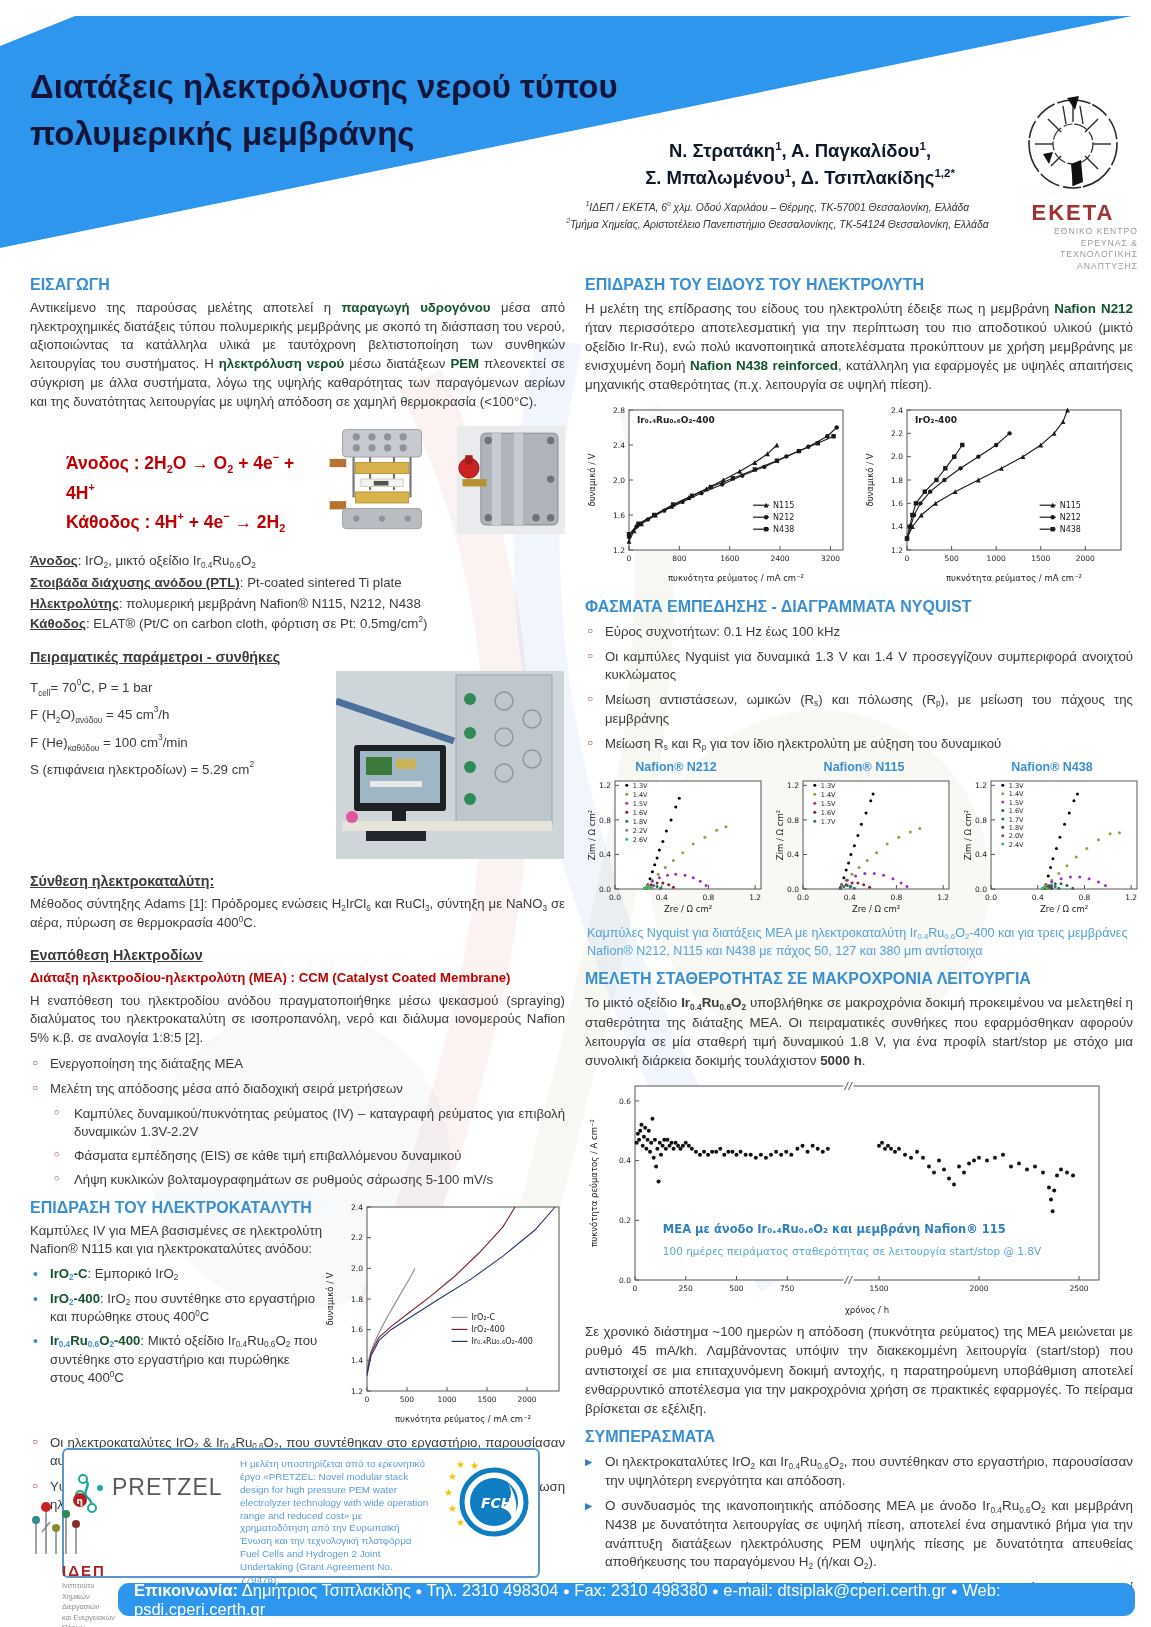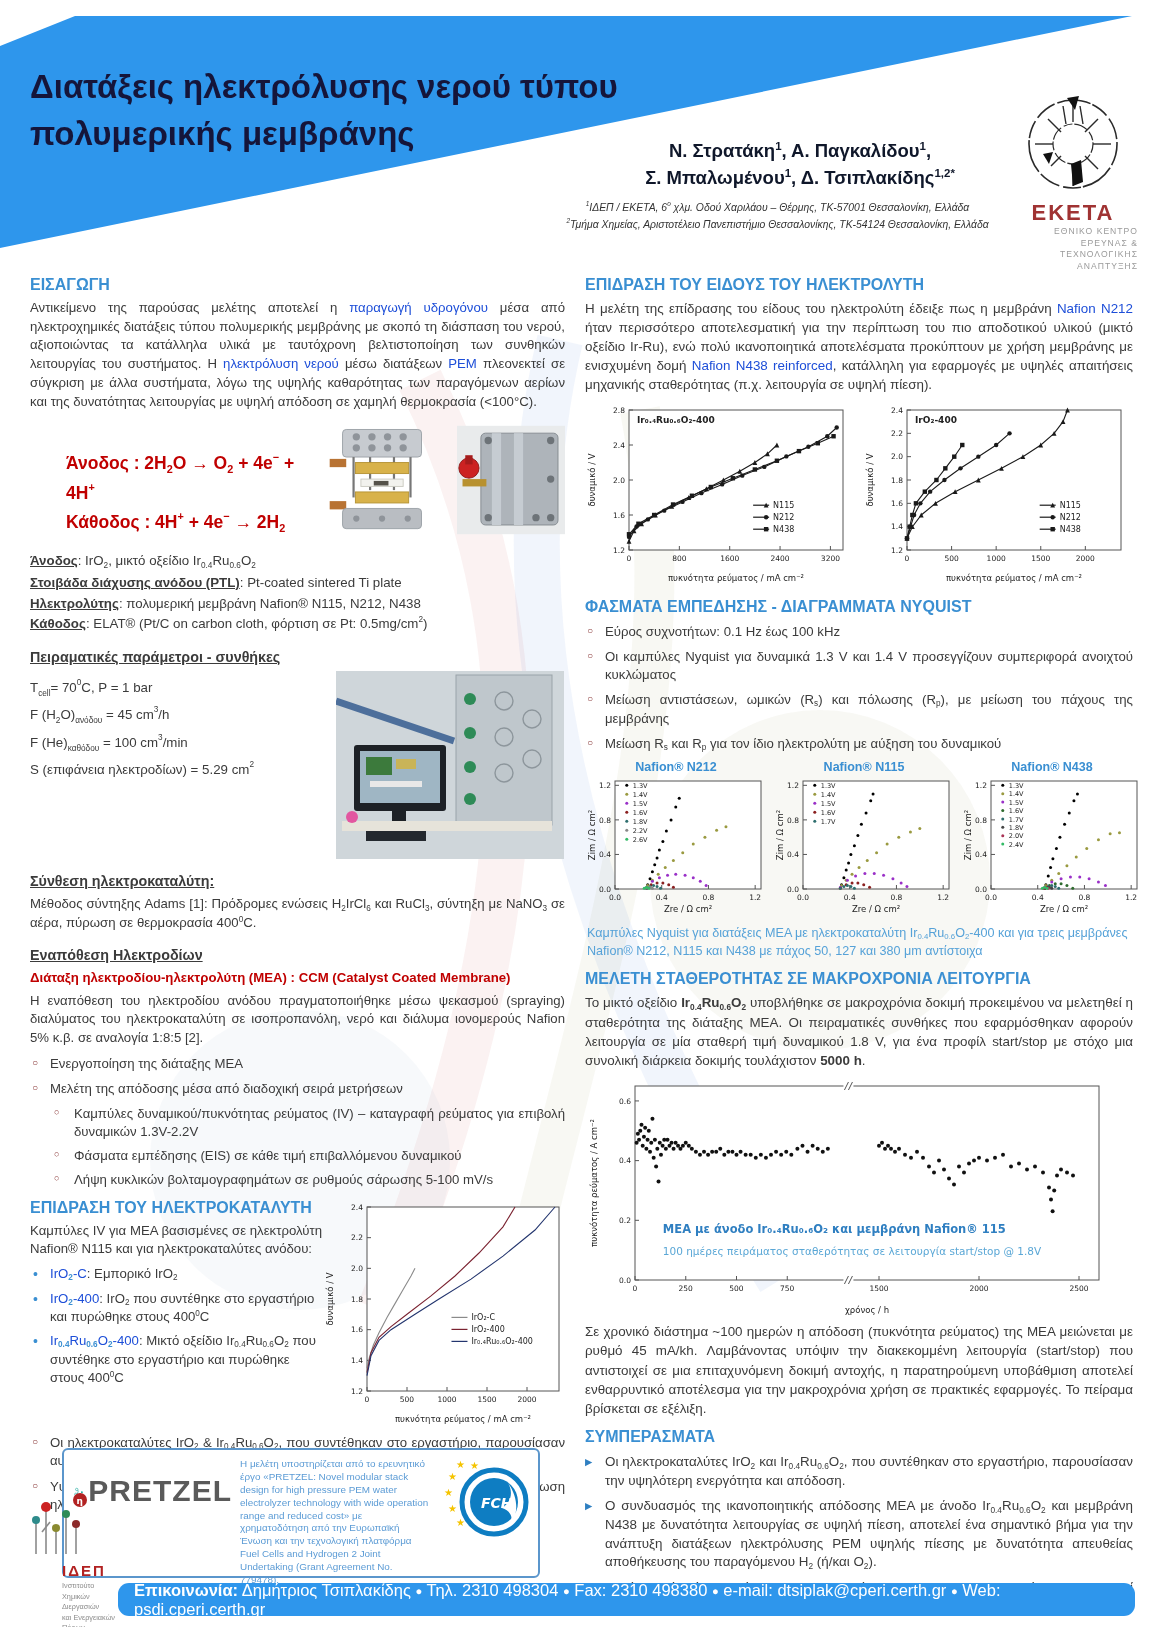--- a/index.html
+++ b/index.html
@@ -21,21 +21,21 @@
   .colL{position:absolute;left:30px;top:272px;width:535px;}
   .colR{position:absolute;left:585px;top:272px;width:548px;}
   h2{color:#3a8fd2;font-size:16px;font-weight:bold;margin:10px 0 5px;}
   h2.first{margin-top:4px;}
   .p{font-size:13.2px;line-height:1.42;text-align:justify;}
   .colR .p{font-size:13.4px;}
   .seg-sub{font-size:62%;vertical-align:-22%;}
   .seg-sup{font-size:62%;vertical-align:45%;}
   .seg-b{font-weight:bold;}
   .seg-bu{font-weight:bold;text-decoration:underline;}
-  .seg-blue{color:#1d4ed8;font-weight:normal;}
+  .seg-blue{color:#14532d;font-weight:bold;}
   .seg-bluesub{color:#3a8fd2;font-weight:bold;font-size:62%;vertical-align:-22%;}
   .seg-bsub{font-weight:bold;font-size:62%;vertical-align:-22%;}
   .seg-dot{font-size:68%;vertical-align:12%;}
   
   .eq-row{display:flex;gap:8px;margin-top:10px;align-items:flex-start;margin-left:36px;}
   .eq-block{width:262px;padding-top:28px;color:#c00000;font-weight:bold;font-size:17.5px;line-height:1.65;}
   .img-box{border:0;}
   
   .mat{margin-top:12px;font-size:13.3px;line-height:1.55;}
   .subhead{font-weight:bold;text-decoration:underline;font-size:14.3px;margin:14px 0 6px;}
@@ -58,21 +58,21 @@
   .nyq-row{display:flex;gap:6px;margin-top:4px;}
   .nyq-block{text-align:center;}
   .nyq-title{font-size:12.5px;color:#3a8fd2;font-weight:bold;margin-bottom:1px;}
   .caption-blue{color:#56a2d8;font-size:12.6px;line-height:1.35;margin:6px 2px 0;}
   .charts2{display:flex;gap:10px;margin-top:6px;}
   .stab-wrap{margin:4px 0 2px 2px;}
   
   .fund-box{position:absolute;left:62px;top:1448px;width:478px;height:130px;background:#fff;
             border:2px solid #5b96cc;border-radius:6px;display:flex;gap:8px;padding:8px 6px 4px 10px;box-sizing:border-box;}
   .pretzel{display:flex;align-items:flex-start;gap:4px;width:158px;padding-top:16px;}
-  .pretzel-name{font-size:30px;font-weight:bold;color:#5a5a5a;letter-spacing:1px;}
+  .pretzel-name{font-size:23px;font-weight:normal;color:#5a5a5a;letter-spacing:1px;}
   .fund-text{flex:1;font-size:9.9px;color:#5b9bd5;line-height:1.3;text-align:left;}
   .fch{width:92px;position:relative;}
   .idep{position:absolute;left:28px;top:1492px;width:92px;}
   .idep-name{font-size:15px;font-weight:bold;color:#b22222;letter-spacing:2px;margin:2px 0 2px 34px;}
   .idep-sub{font-size:7.3px;color:#8a8a8a;line-height:1.45;margin-left:34px;}
   .footer{position:absolute;left:118px;top:1583px;width:1017px;height:33px;background:#2e96ec;z-index:5;
           color:#fff;display:flex;align-items:center;padding:0 16px;box-sizing:border-box;font-size:16.5px;border-radius:11px;}
   .footer .seg-b{font-weight:bold;}
   .watermark{position:absolute;left:0;top:260px;pointer-events:none;}
   svg text{font-family:"DejaVu Sans","Liberation Sans",sans-serif;}

